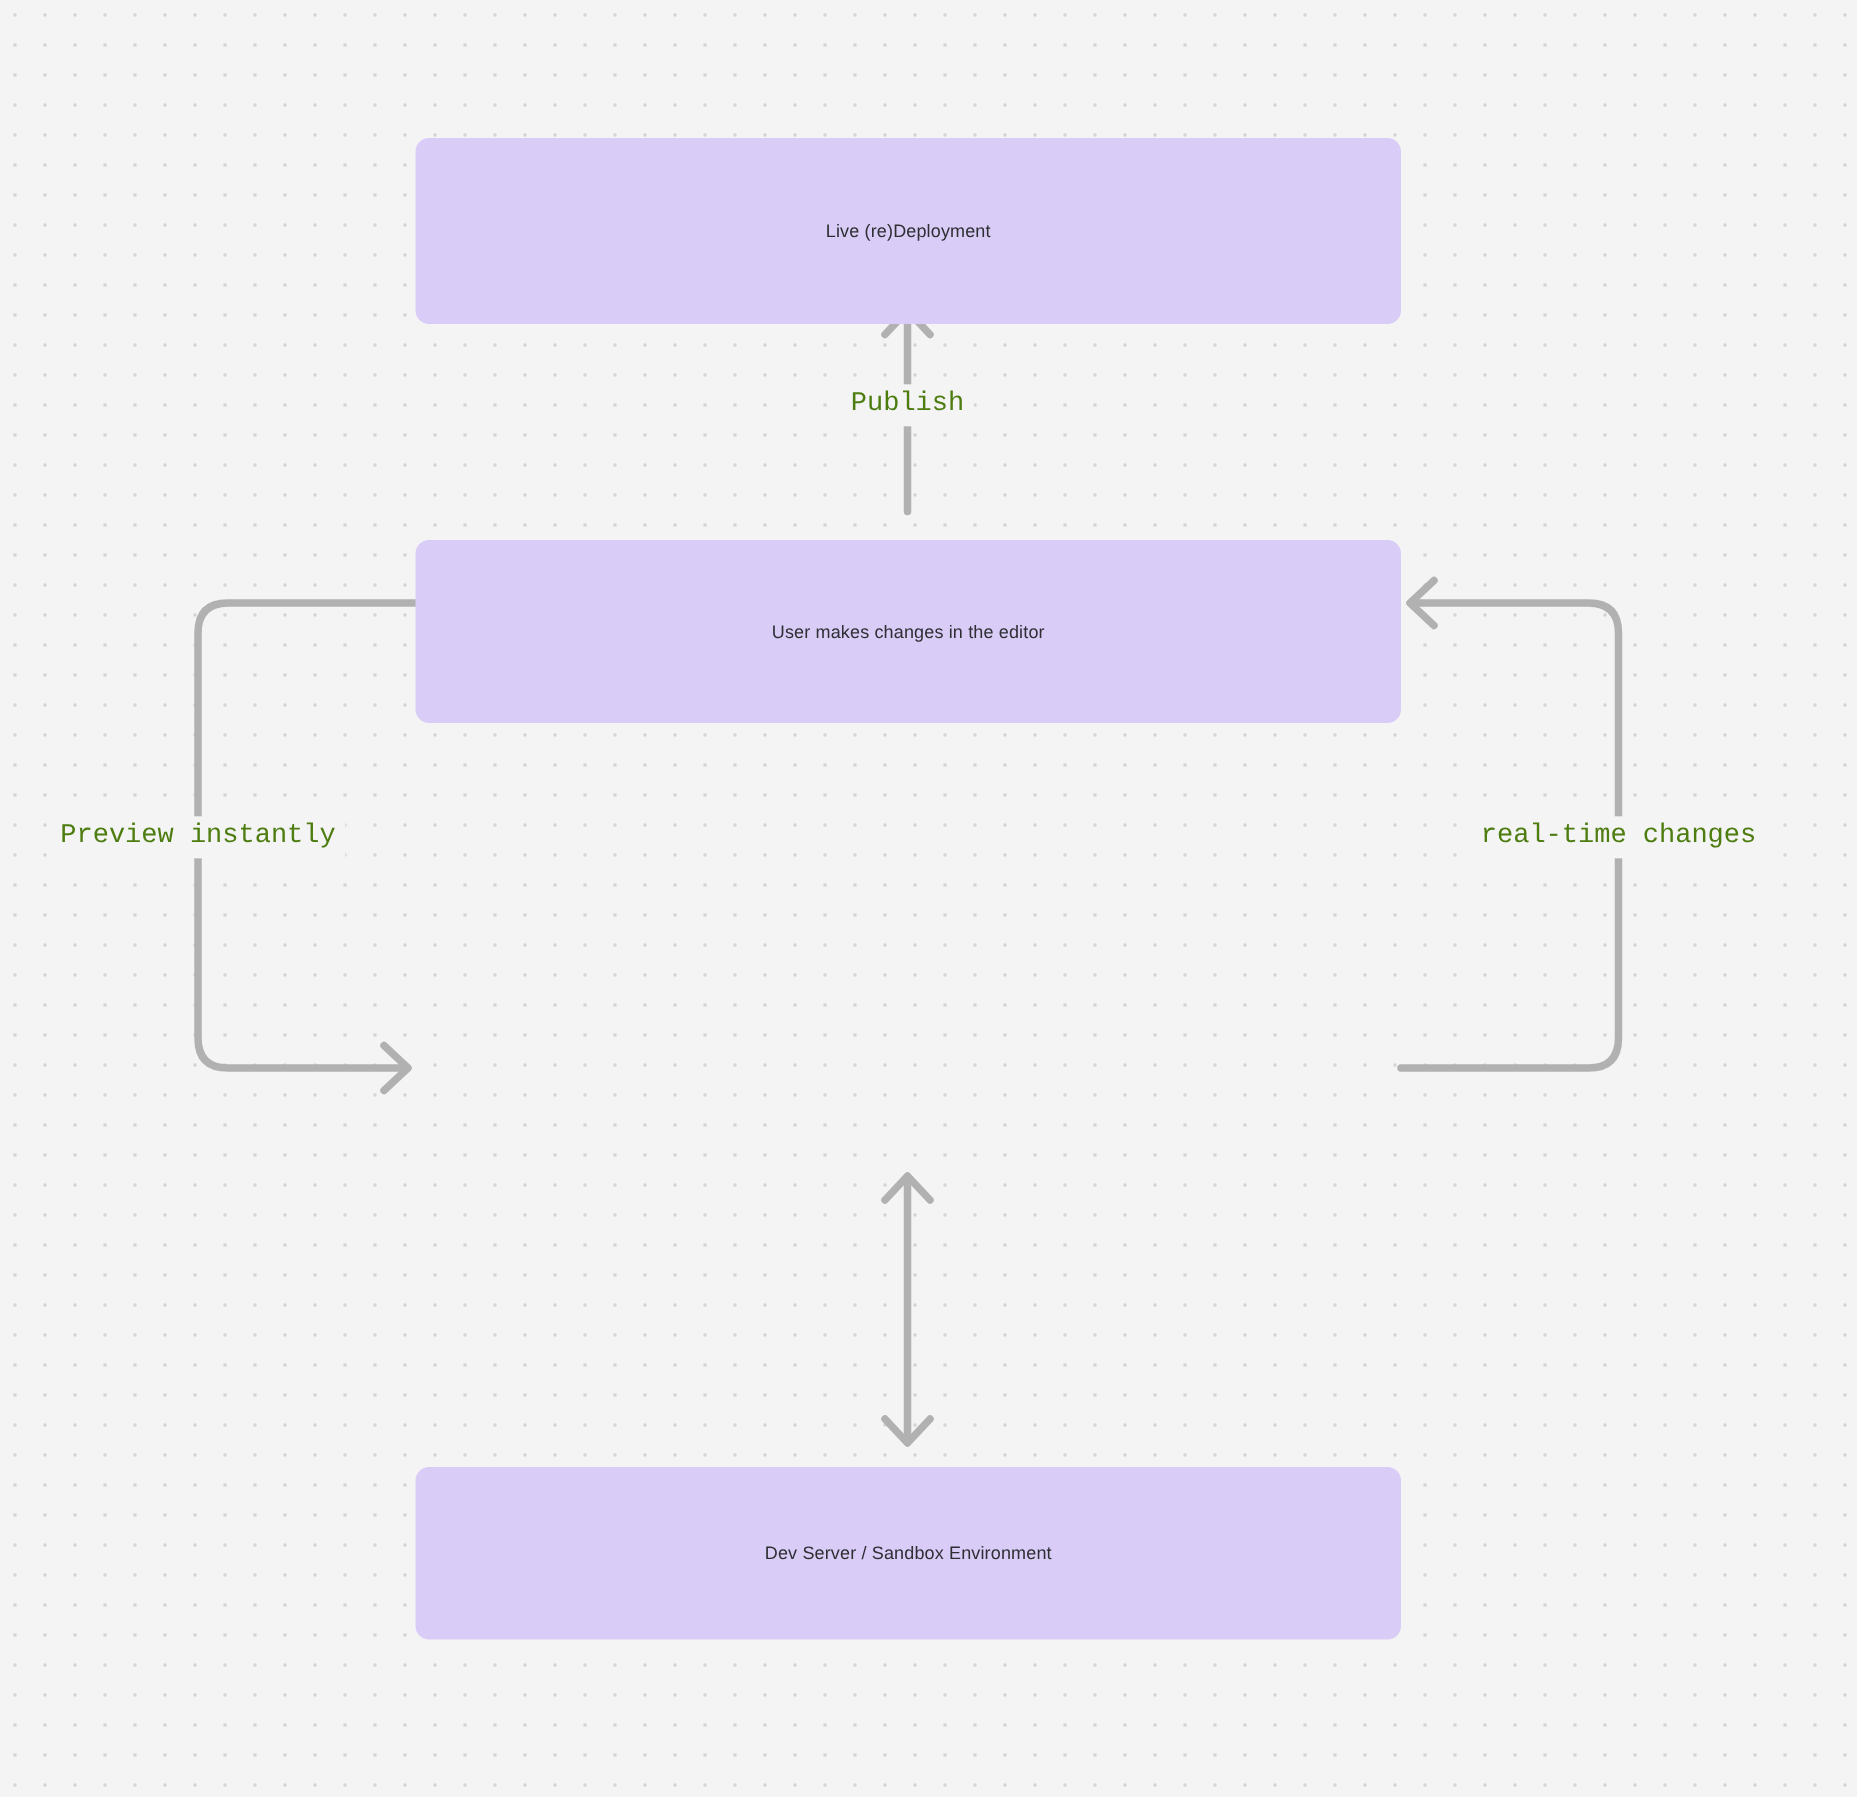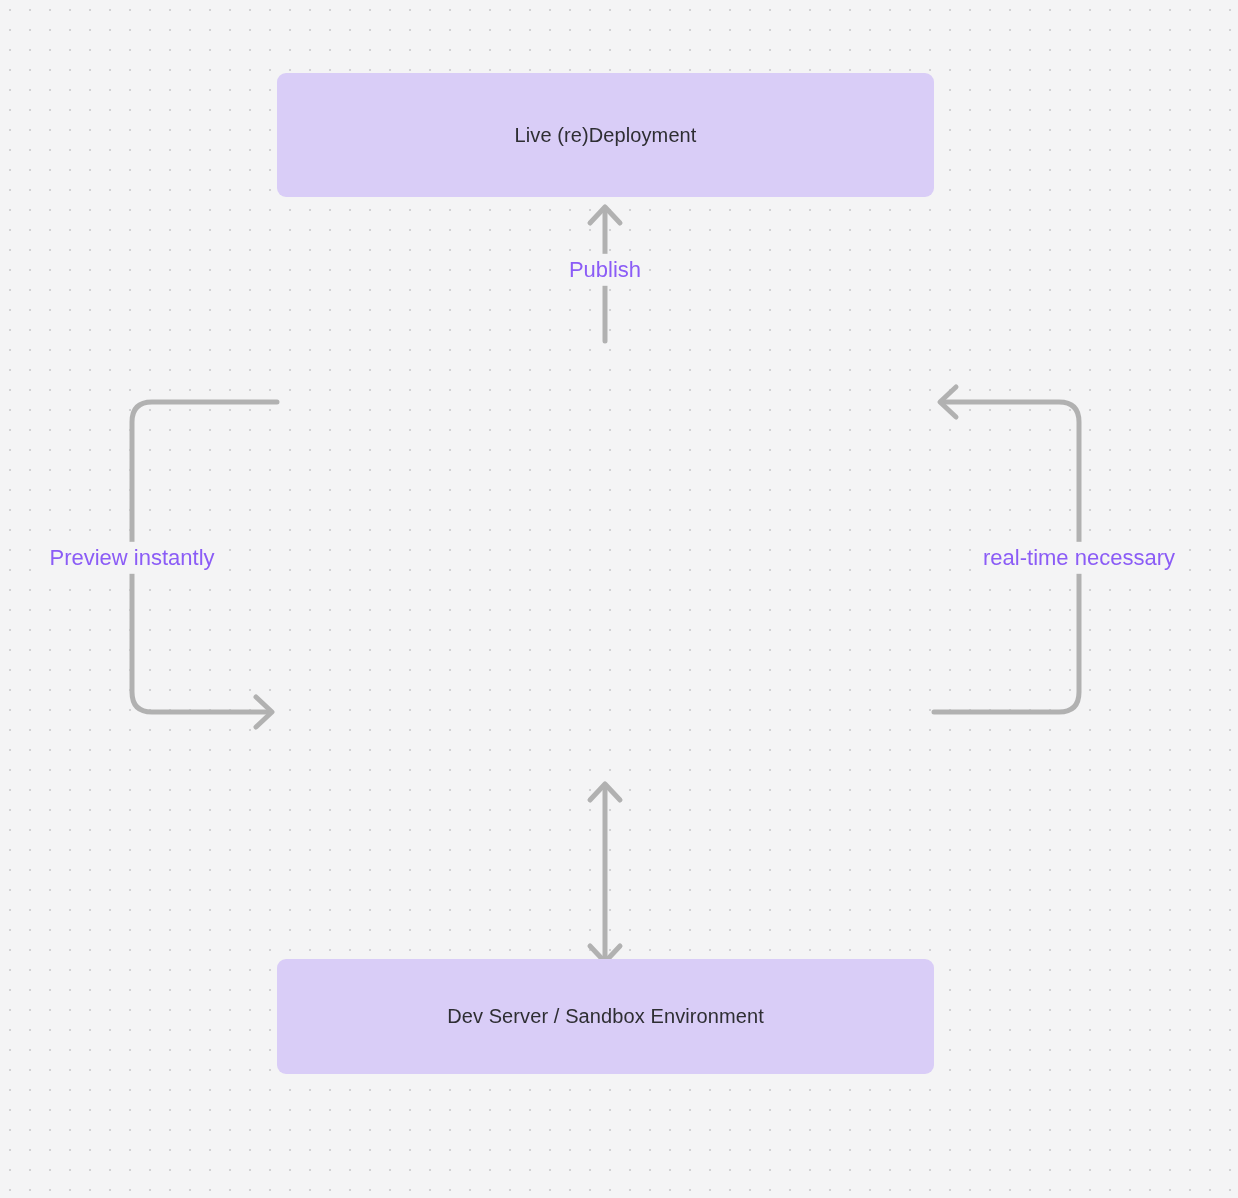--- a/index.html
+++ b/index.html
@@ -36,42 +36,44 @@
   
   .node {
     position: absolute;
     box-sizing: border-box;
     background: #d9cdf7;
     border-radius: 9px;
     display: flex;
     align-items: center;
     justify-content: center;
     color: #2e2e33;
-    font-size: 20px;
+    font-size: 12px;
     line-height: 1.25;
     letter-spacing: 0.1px;
     text-align: center;
     padding: 6px 14px;
+    margin-top: 19px;
   }
 
   #node-live        { left: 277px; top: 73px;  width: 657px; height: 124px; }
   #node-editor      { left: 277px; top: 341px; width: 657px; height: 122px; }
   #node-preview     { left: 277px; top: 650px; width: 657px; height: 124px; }
   #node-devserver   { left: 277px; top: 959px; width: 657px; height: 115px; }
 
   
   .edge-label {
     position: absolute;
-    color: #8b5cf6;
-    font-size: 22px;
+    color: #4d7c0f;
+    font-size: 18px;
     line-height: 1.2;
     white-space: nowrap;
     background: #f4f4f5;
     padding: 3px 6px;
     transform: translate(-50%, -50%);
+    font-family: Liberation Mono, monospace;
   }
 
   #label-publish   { left: 605px; top: 270px; }
   #label-spun-up   { left: 605px; top: 867px; }
   #label-updates   { left: 132px; top: 558px; }
   #label-realtime  { left: 1079px; top: 558px; }
 </style>
 </head>
 <body>
 
@@ -101,26 +103,29 @@
         <path d="M590,946 L605,962 L620,946"></path>
       </g>
 
     </g>
   </svg>
 
   <div class="node" id="node-live">
     <span>Live (re)Deployment</span>
   </div>
 
+  <div class="node" id="node-editor">
+    <span>User makes changes in the editor</span>
+  </div>
 
 
   <div class="node" id="node-devserver">
     <span>Dev Server / Sandbox Environment</span>
   </div>
 
   <div class="edge-label" id="label-publish">Publish</div>
 
   <div class="edge-label" id="label-updates">Preview instantly</div>
 
-  <div class="edge-label" id="label-realtime">real-time necessary</div>
+  <div class="edge-label" id="label-realtime">real-time changes</div>
 
 
 </div>
 
 </body></html>

